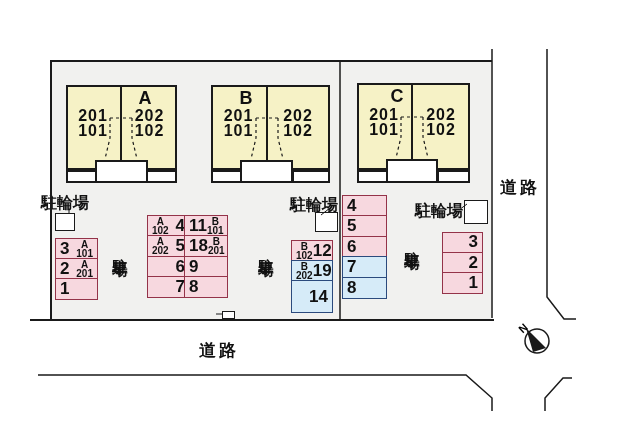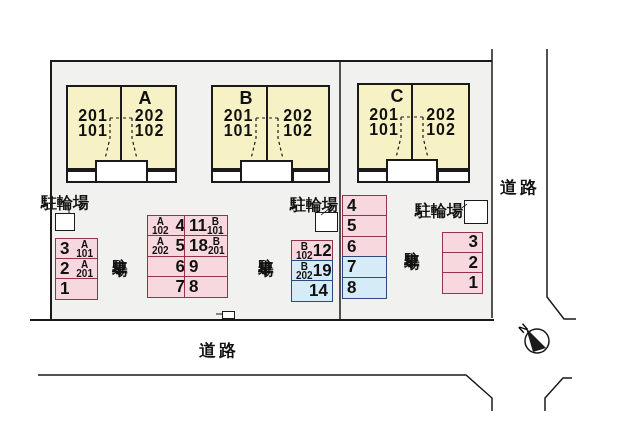--- a/index.html
+++ b/index.html
@@ -146,21 +146,21 @@
       <div class="prow pink between" style="height: 21.7px;">
         <span class="punit">B
 102</span>
         <span class="pnum">12</span>
       </div>
       <div class="prow blue between" style="height: 21.7px;">
         <span class="punit">B
 202</span>
         <span class="pnum">19</span>
       </div>
-      <div class="prow blue end" style="height: 22px; text-align: right;">
+      <div class="prow blue end" style="height: 33px; text-align: right;">
         <span class="pnum">14</span>
       </div>
     </div>
   <div class="pcol" style="left:342px;top:194.5px;width:45px;">
       <div class="prow pink start" style="height: 22.1px;">
         <span class="pnum">4</span>
       </div>
       <div class="prow pink start" style="height: 22.1px;">
         <span class="pnum">5</span>
       </div>

